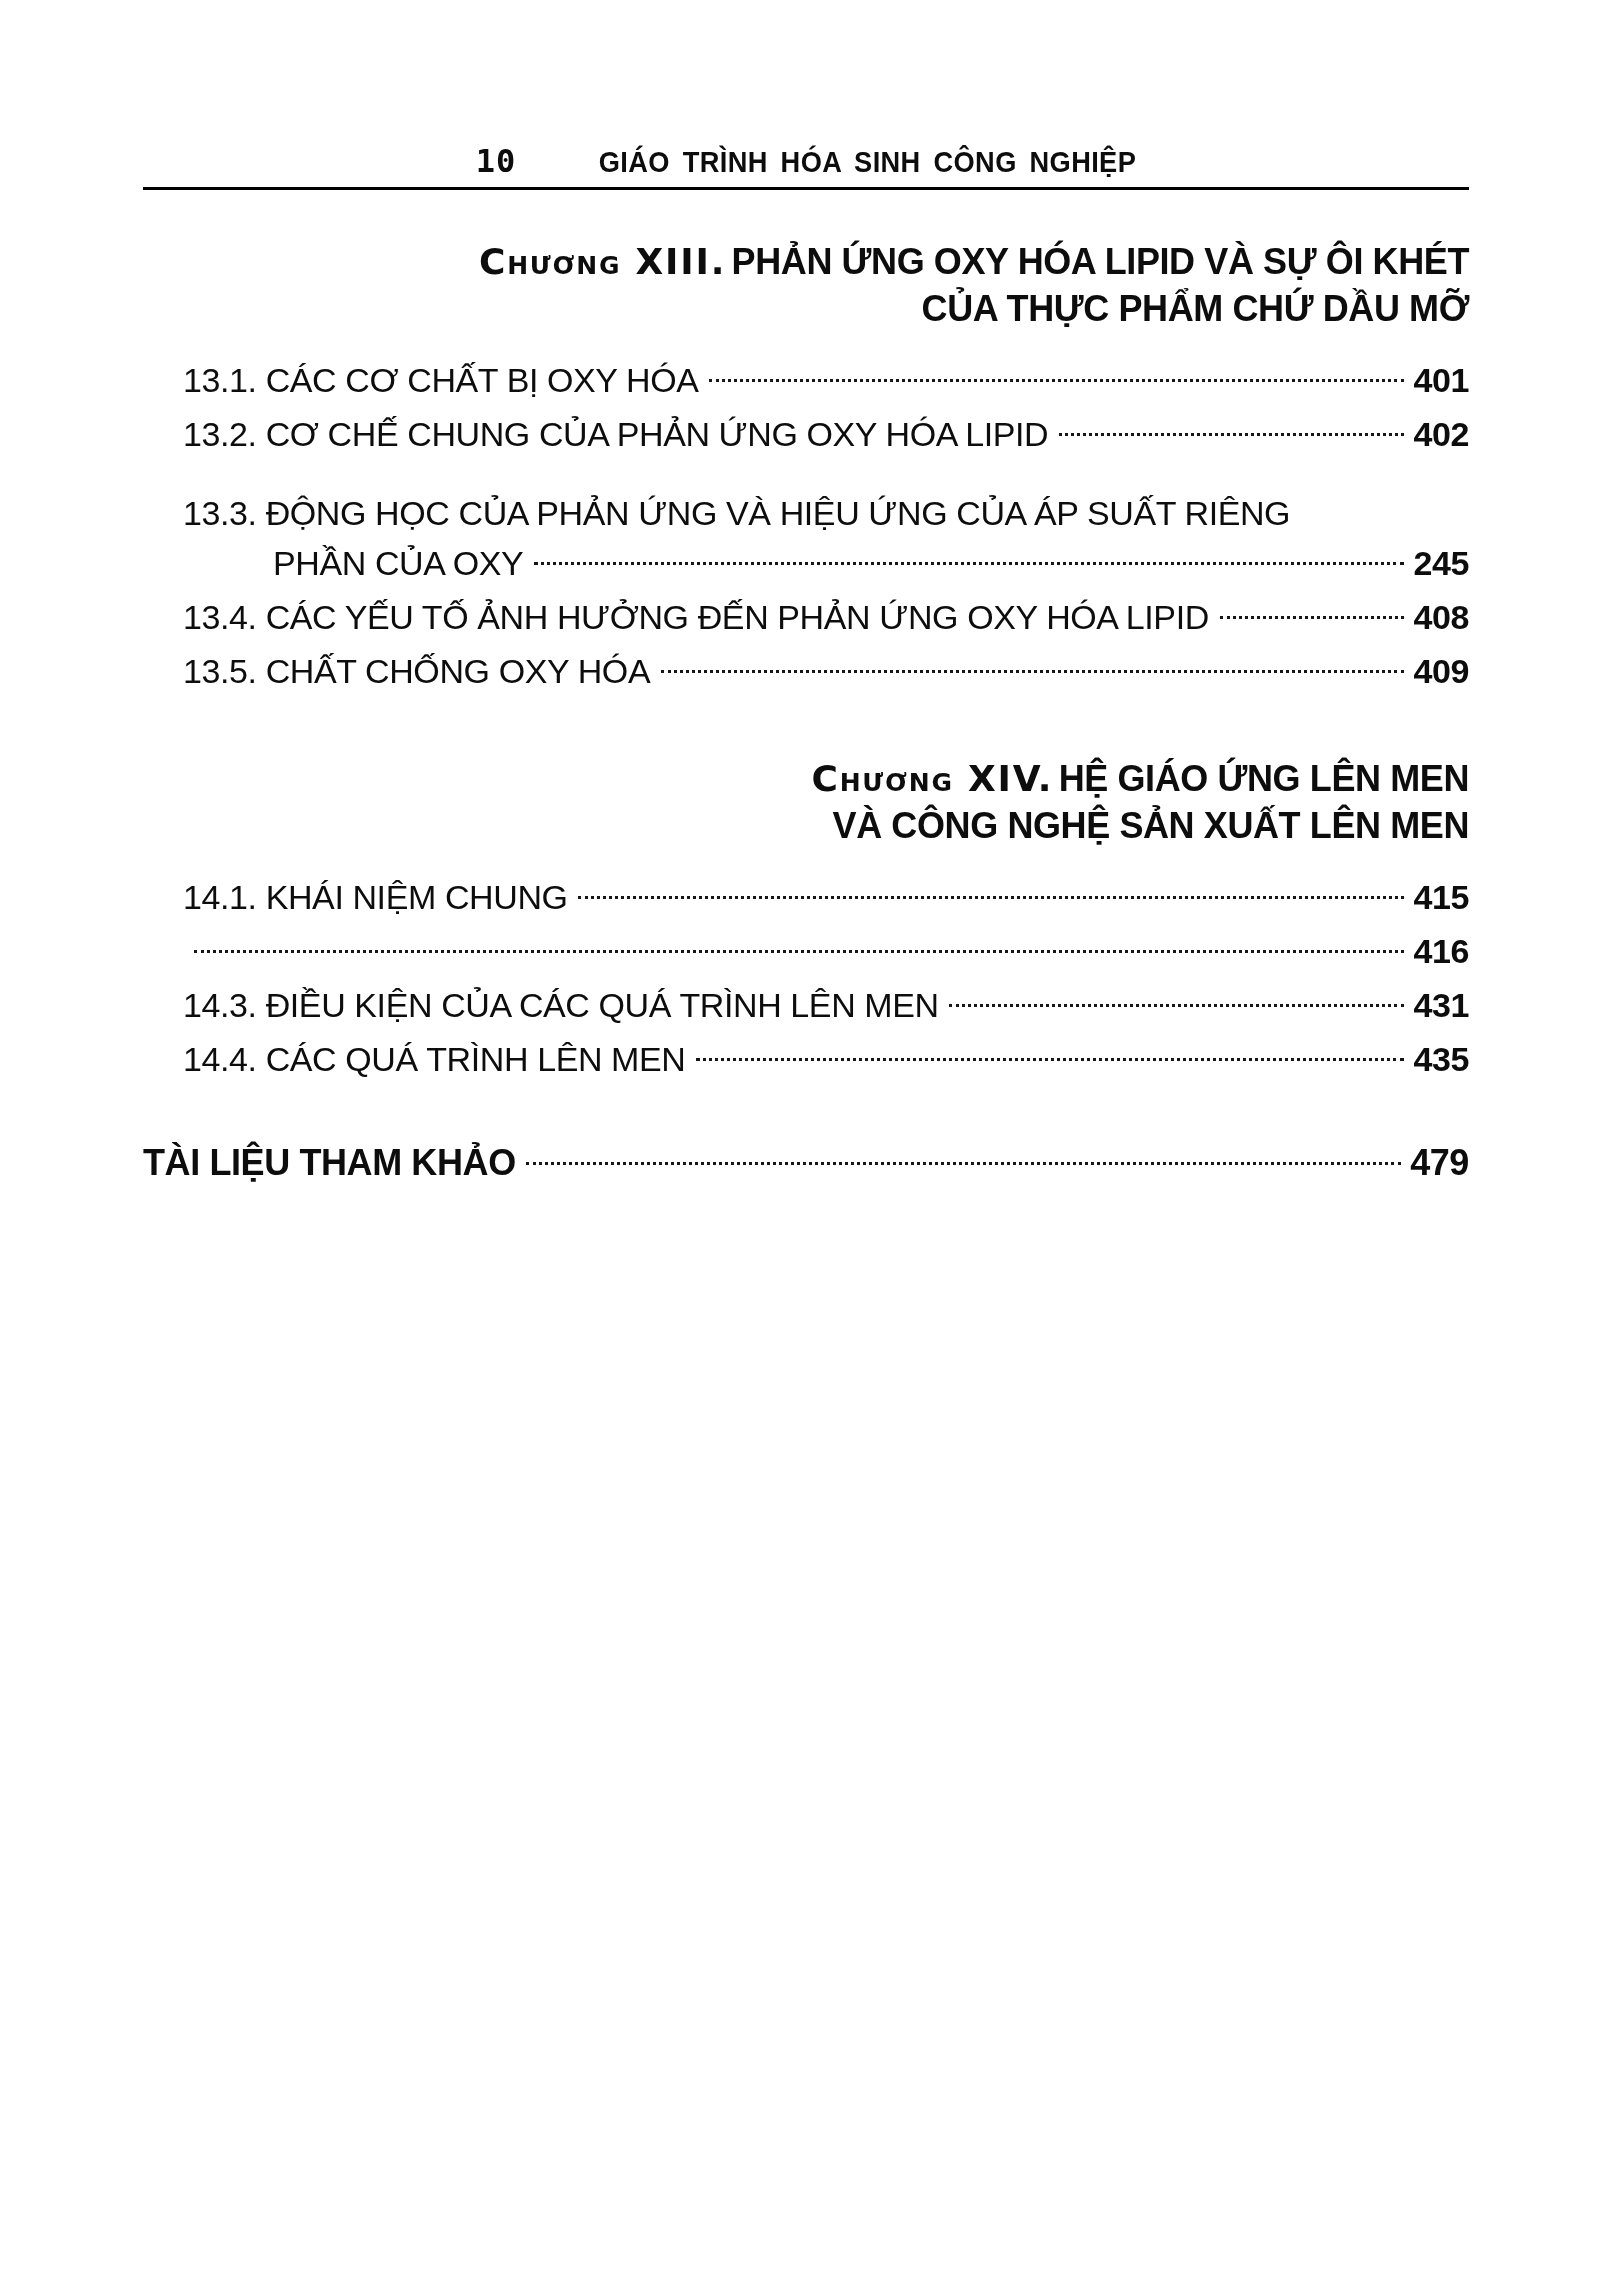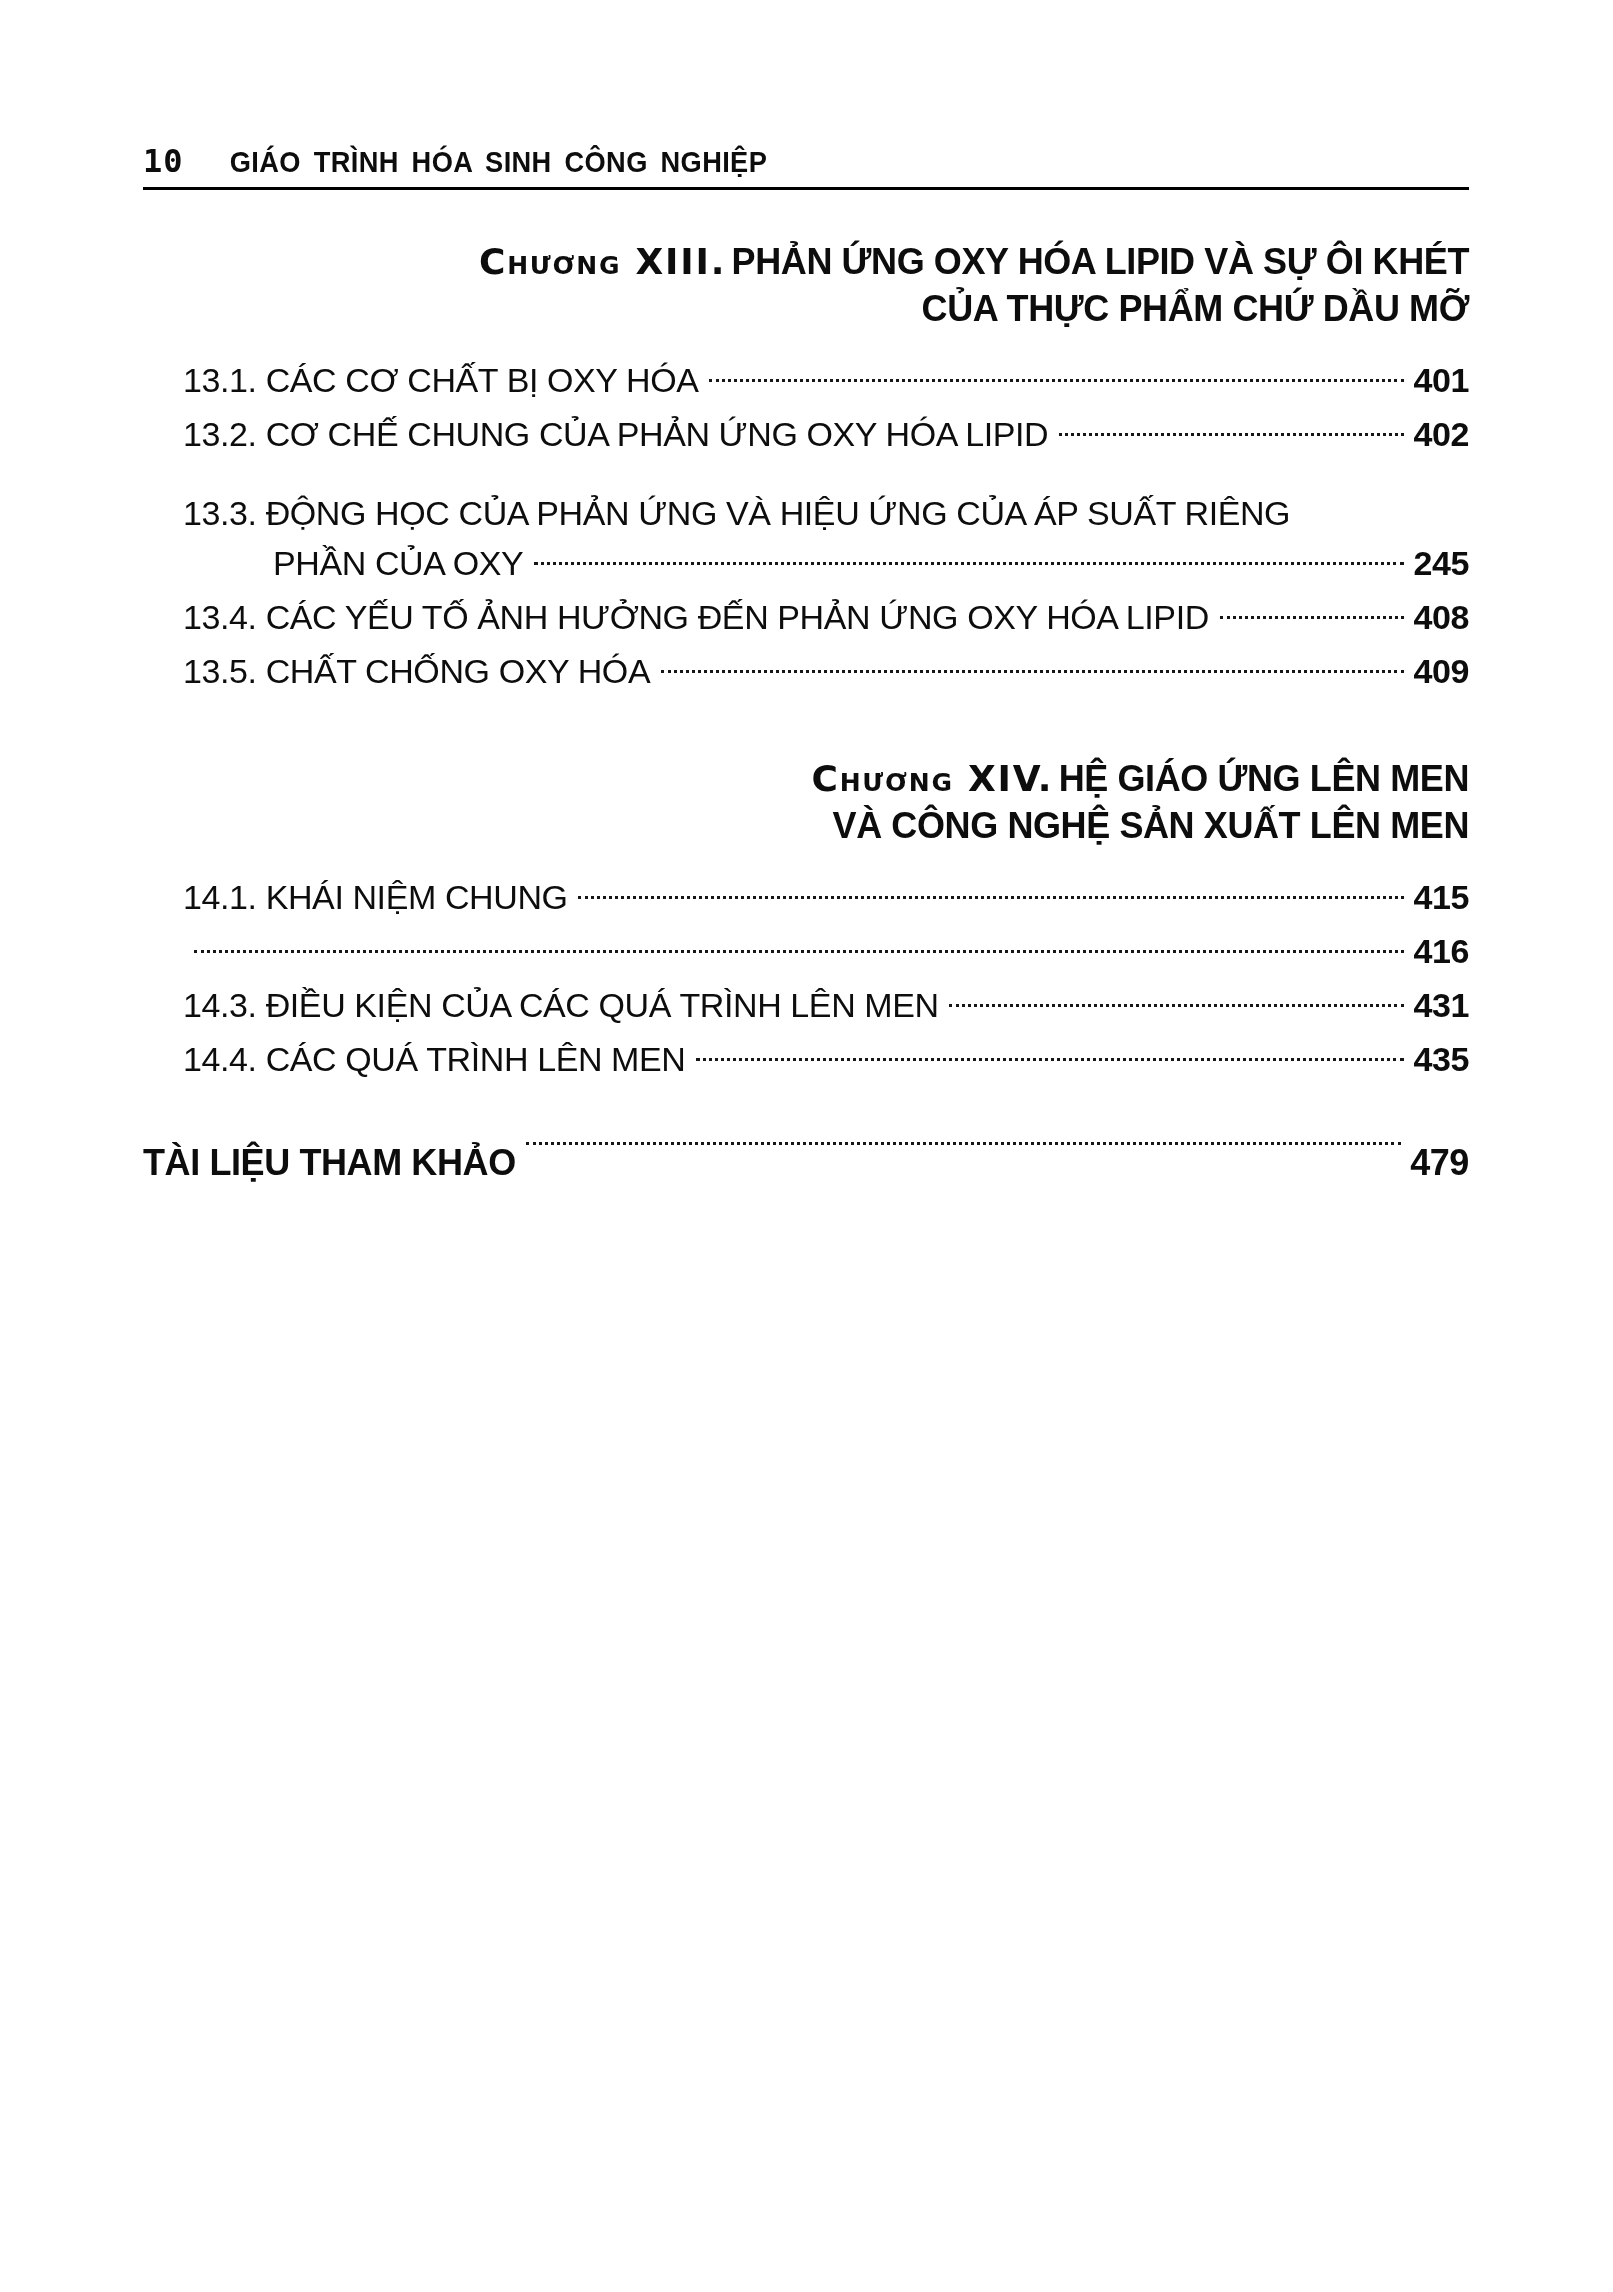--- a/index.html
+++ b/index.html
@@ -16,21 +16,22 @@
     font-family: "Liberation Sans", sans-serif;
     box-sizing: border-box;
     padding: 142px 145px 0 143px;
     overflow: hidden;
   }
 
   
   .header-row {
     display: flex;
     align-items: baseline;
-    justify-content: flex-start;
+    justify-content: center;
+    gap: 36px;
   }
   .page-number {
     font-family: "DejaVu Sans Mono", monospace;
     font-size: 32px;
     font-weight: bold;
     letter-spacing: 0.9px;
   }
   .running-title {
     font-size: 29.6px;
     font-weight: bold;
@@ -86,21 +87,21 @@
   }
   .toc-page {
     flex: 0 0 auto;
     text-align: right;
     font-weight: bold;
   }
 
   
   .ref-row {
     display: flex;
-    align-items: flex-start;
+    align-items: center;
     font-size: 36px;
     font-weight: bold;
     letter-spacing: -0.4px;
     margin-top: 56px;
     white-space: nowrap;
   }
   .ref-row .leader { border-bottom-width: 3.6px; }
 </style>
 </head>
 <body>

